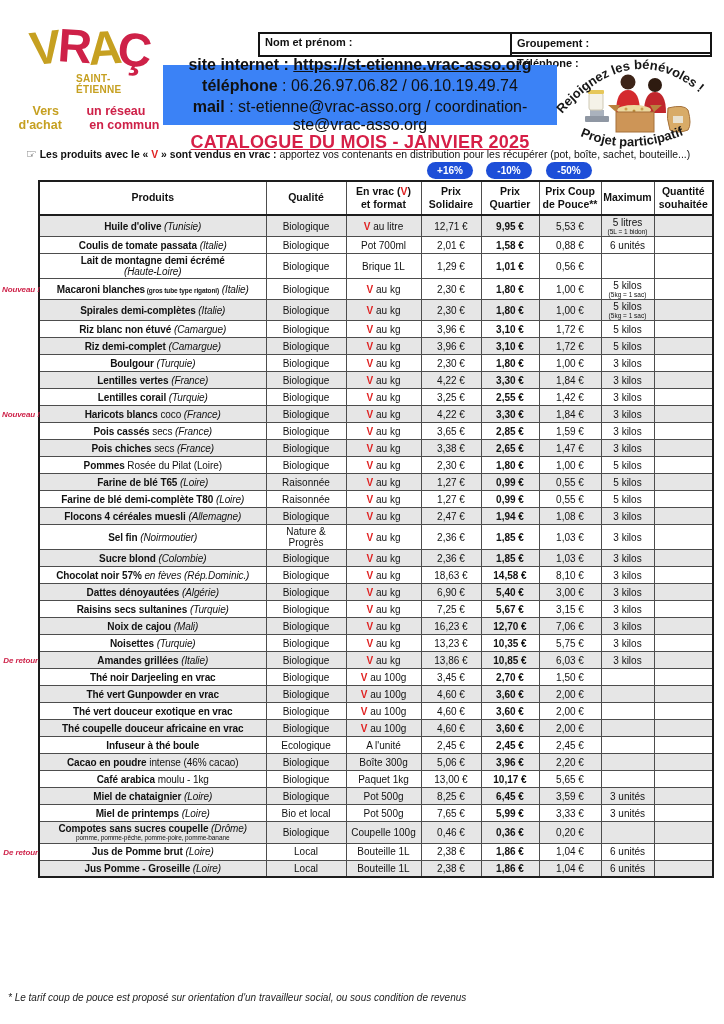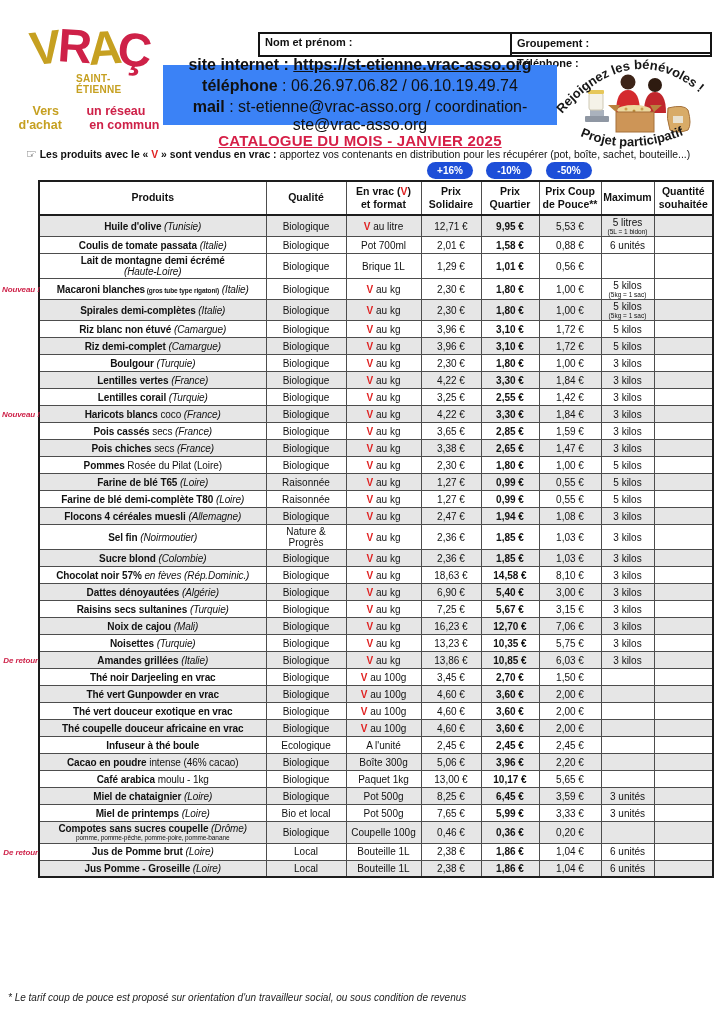--- a/index.html
+++ b/index.html
@@ -27,21 +27,21 @@
   .fb-row:first-child{border-bottom:2px solid #141414;}
 
   
   .contact-box{position:absolute;left:163px;top:65px;width:394px;height:60px;background:#3b82f6;
                display:flex;flex-direction:column;justify-content:center;align-items:center;gap:3px;
                font-size:16px;text-align:center;}
   .cb-label{font-weight:800;}
   .cb-link{font-weight:800;text-decoration:underline;color:#111;}
 
   .catalogue-title{position:absolute;left:163px;top:132px;width:394px;text-align:center;
-                   color:#d61f47;font-weight:800;font-size:15px;text-decoration:underline;letter-spacing:.2px;}
+                   color:#d61f47;font-weight:800;font-size:18px;text-decoration:underline;letter-spacing:.2px;}
 
   
   .volunteers{position:absolute;left:556px;top:46px;width:164px;height:120px;}
 
   
   .note{position:absolute;left:26px;top:147px;width:692px;font-size:10.4px;white-space:nowrap;}
   .note .hand{font-size:12px;margin-right:3px;}
   .note b{font-weight:800;}
   .note .red-v{color:#e02222;font-weight:800;}
 

